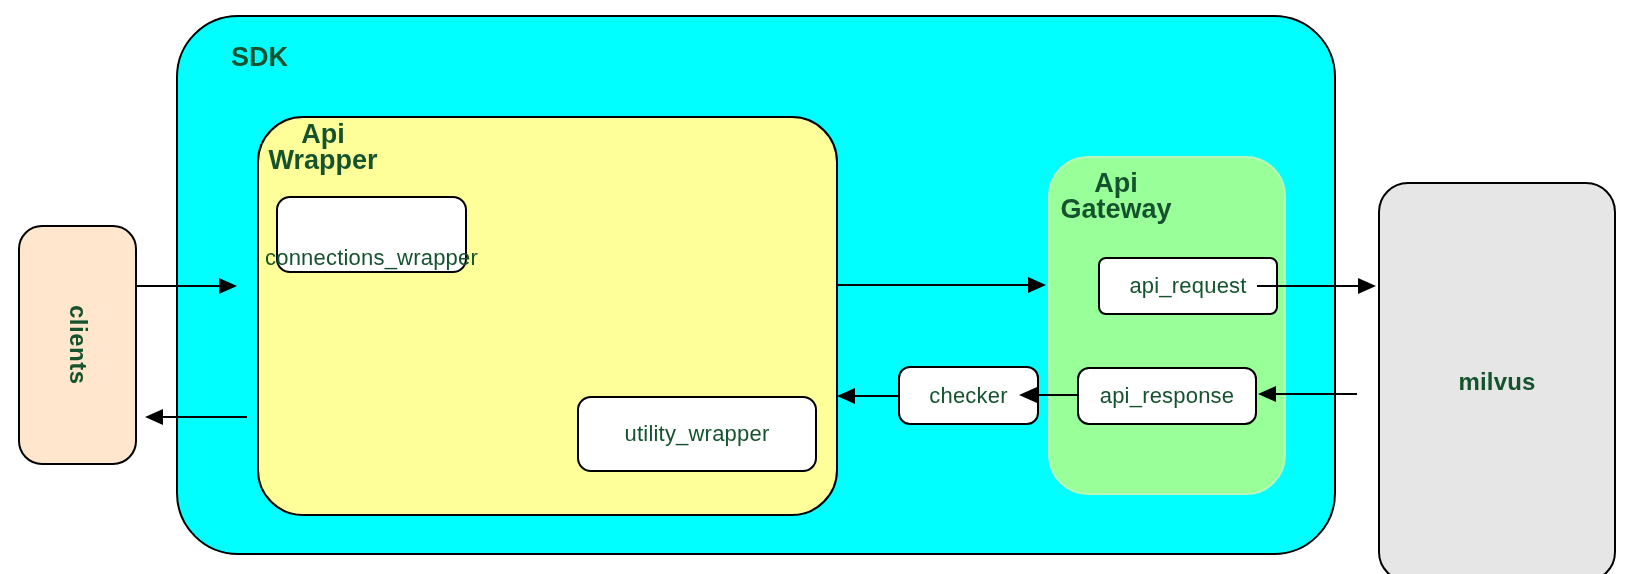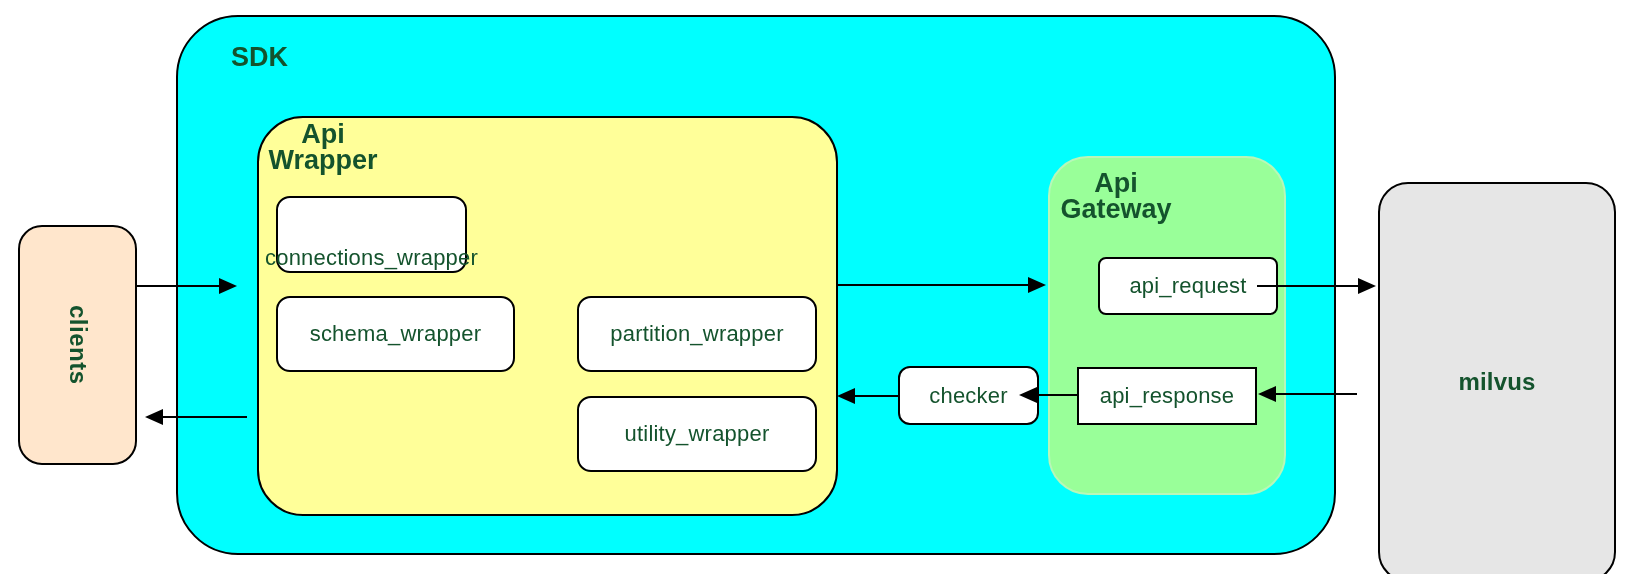--- a/index.html
+++ b/index.html
@@ -109,38 +109,32 @@
   <div class="abs sdk" style="left:176px; top:15px; width:1160px; height:540px;"></div>
   <div class="abs sdk-label" style="left:231px; top:42px;">SDK</div>
 
   <div class="abs apiwrapper" style="left:257px; top:116px; width:581px; height:400px;"></div>
   <div class="abs ctr-label" style="left:266px; top:121px; width:114px;">Api
 Wrapper</div>
 
   <div class="abs node" style="left:276px; top:196px; width:191px; height:77px;align-items:flex-end;">
     <span>connections_wrapper</span>
   </div>
-  <div class="abs node" style="left:276px; top:296px; width:239px; height:76px;">
-    <span>schema_wrapper</span>
-  </div>
-  <div class="abs node" style="left:577px; top:296px; width:240px; height:76px;">
-    <span>partition_wrapper</span>
-  </div>
   <div class="abs node" style="left:577px; top:396px; width:240px; height:76px;">
     <span>utility_wrapper</span>
   </div>
 
   <div class="abs gateway" style="left:1048px; top:156px; width:238px; height:339px;"></div>
   <div class="abs ctr-label" style="left:1059px; top:170px; width:114px;">Api
 Gateway</div>
 
   <div class="abs node" style="left:1077px; top:257px; width:180px; height:58px; border-radius:8px;margin-left:21px;">
     <span>api_request</span>
   </div>
-  <div class="abs node" style="left:1077px; top:367px; width:180px; height:58px; border-radius:0;">
+  <div class="abs node" style="left:1077px; top:367px; width:180px; height:58px; border-radius:12px;">
     <span>api_response</span>
   </div>
 
   <div class="abs node" style="left:898px; top:366px; width:141px; height:59px; border-radius:12px;">
     <span>checker</span>
   </div>
 
   <div class="abs node clients" style="left:18px; top:225px; width:119px; height:240px;">
     <span class="vtext">clients</span>
   </div>

